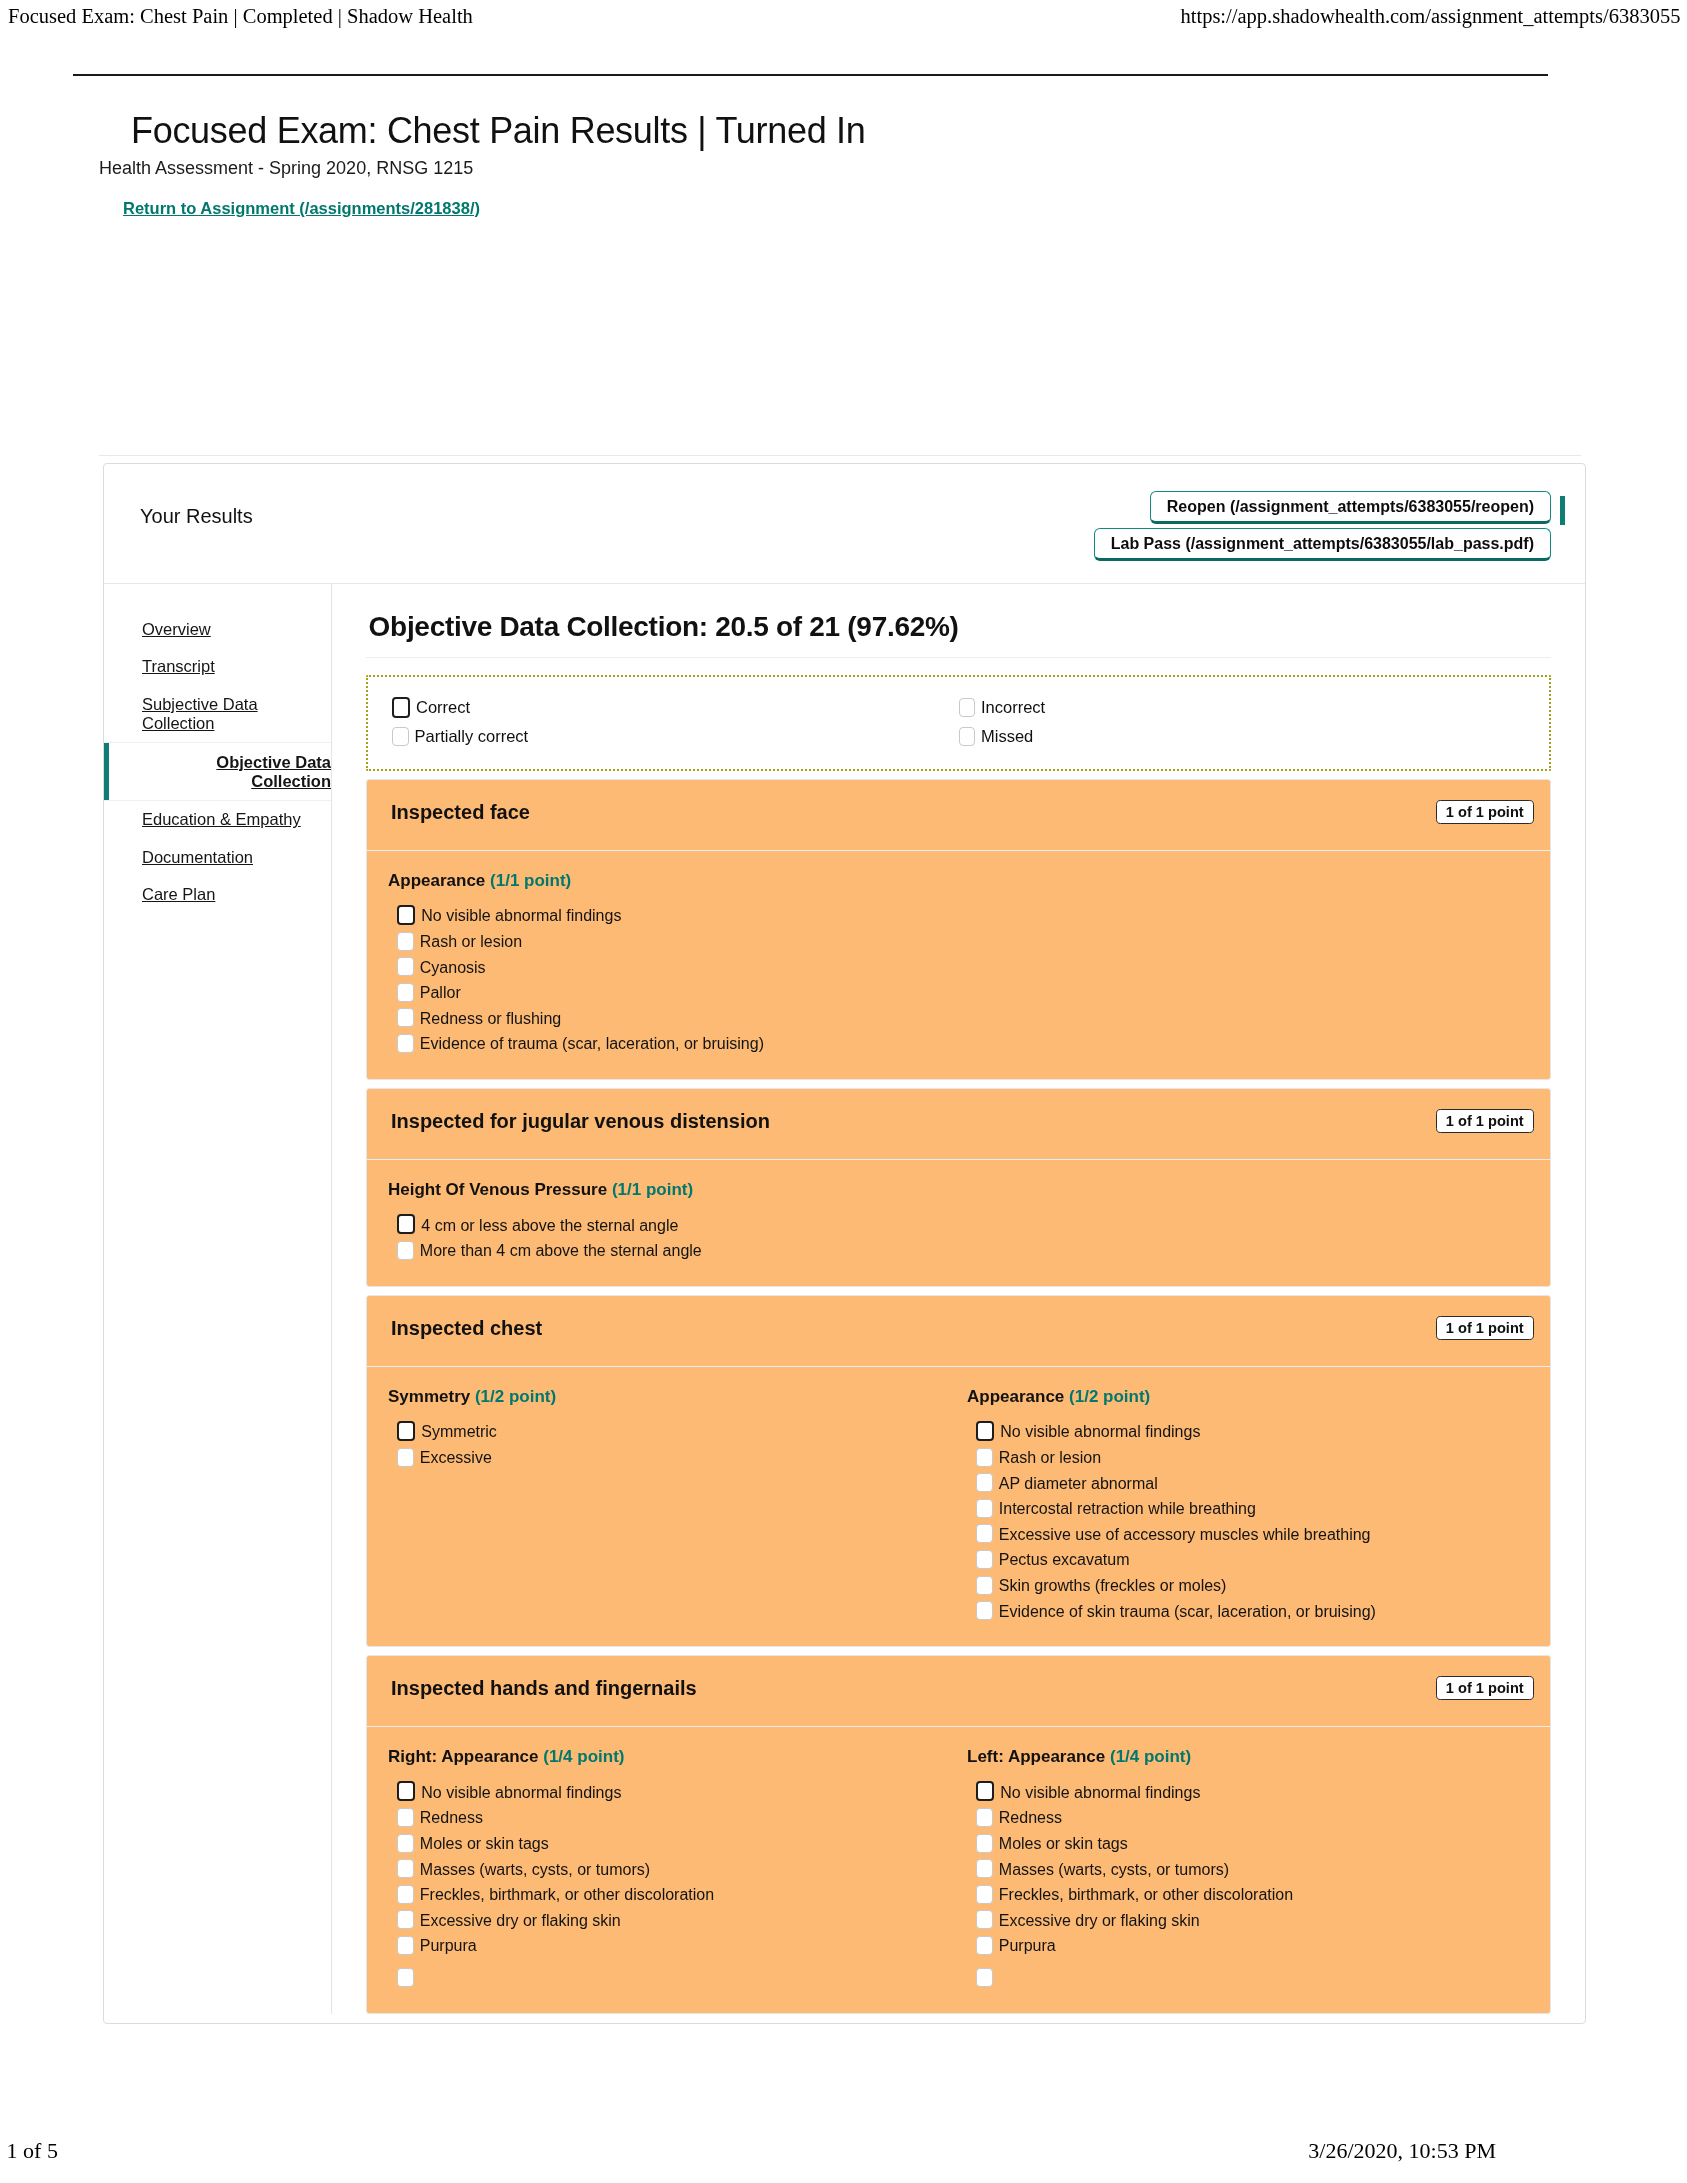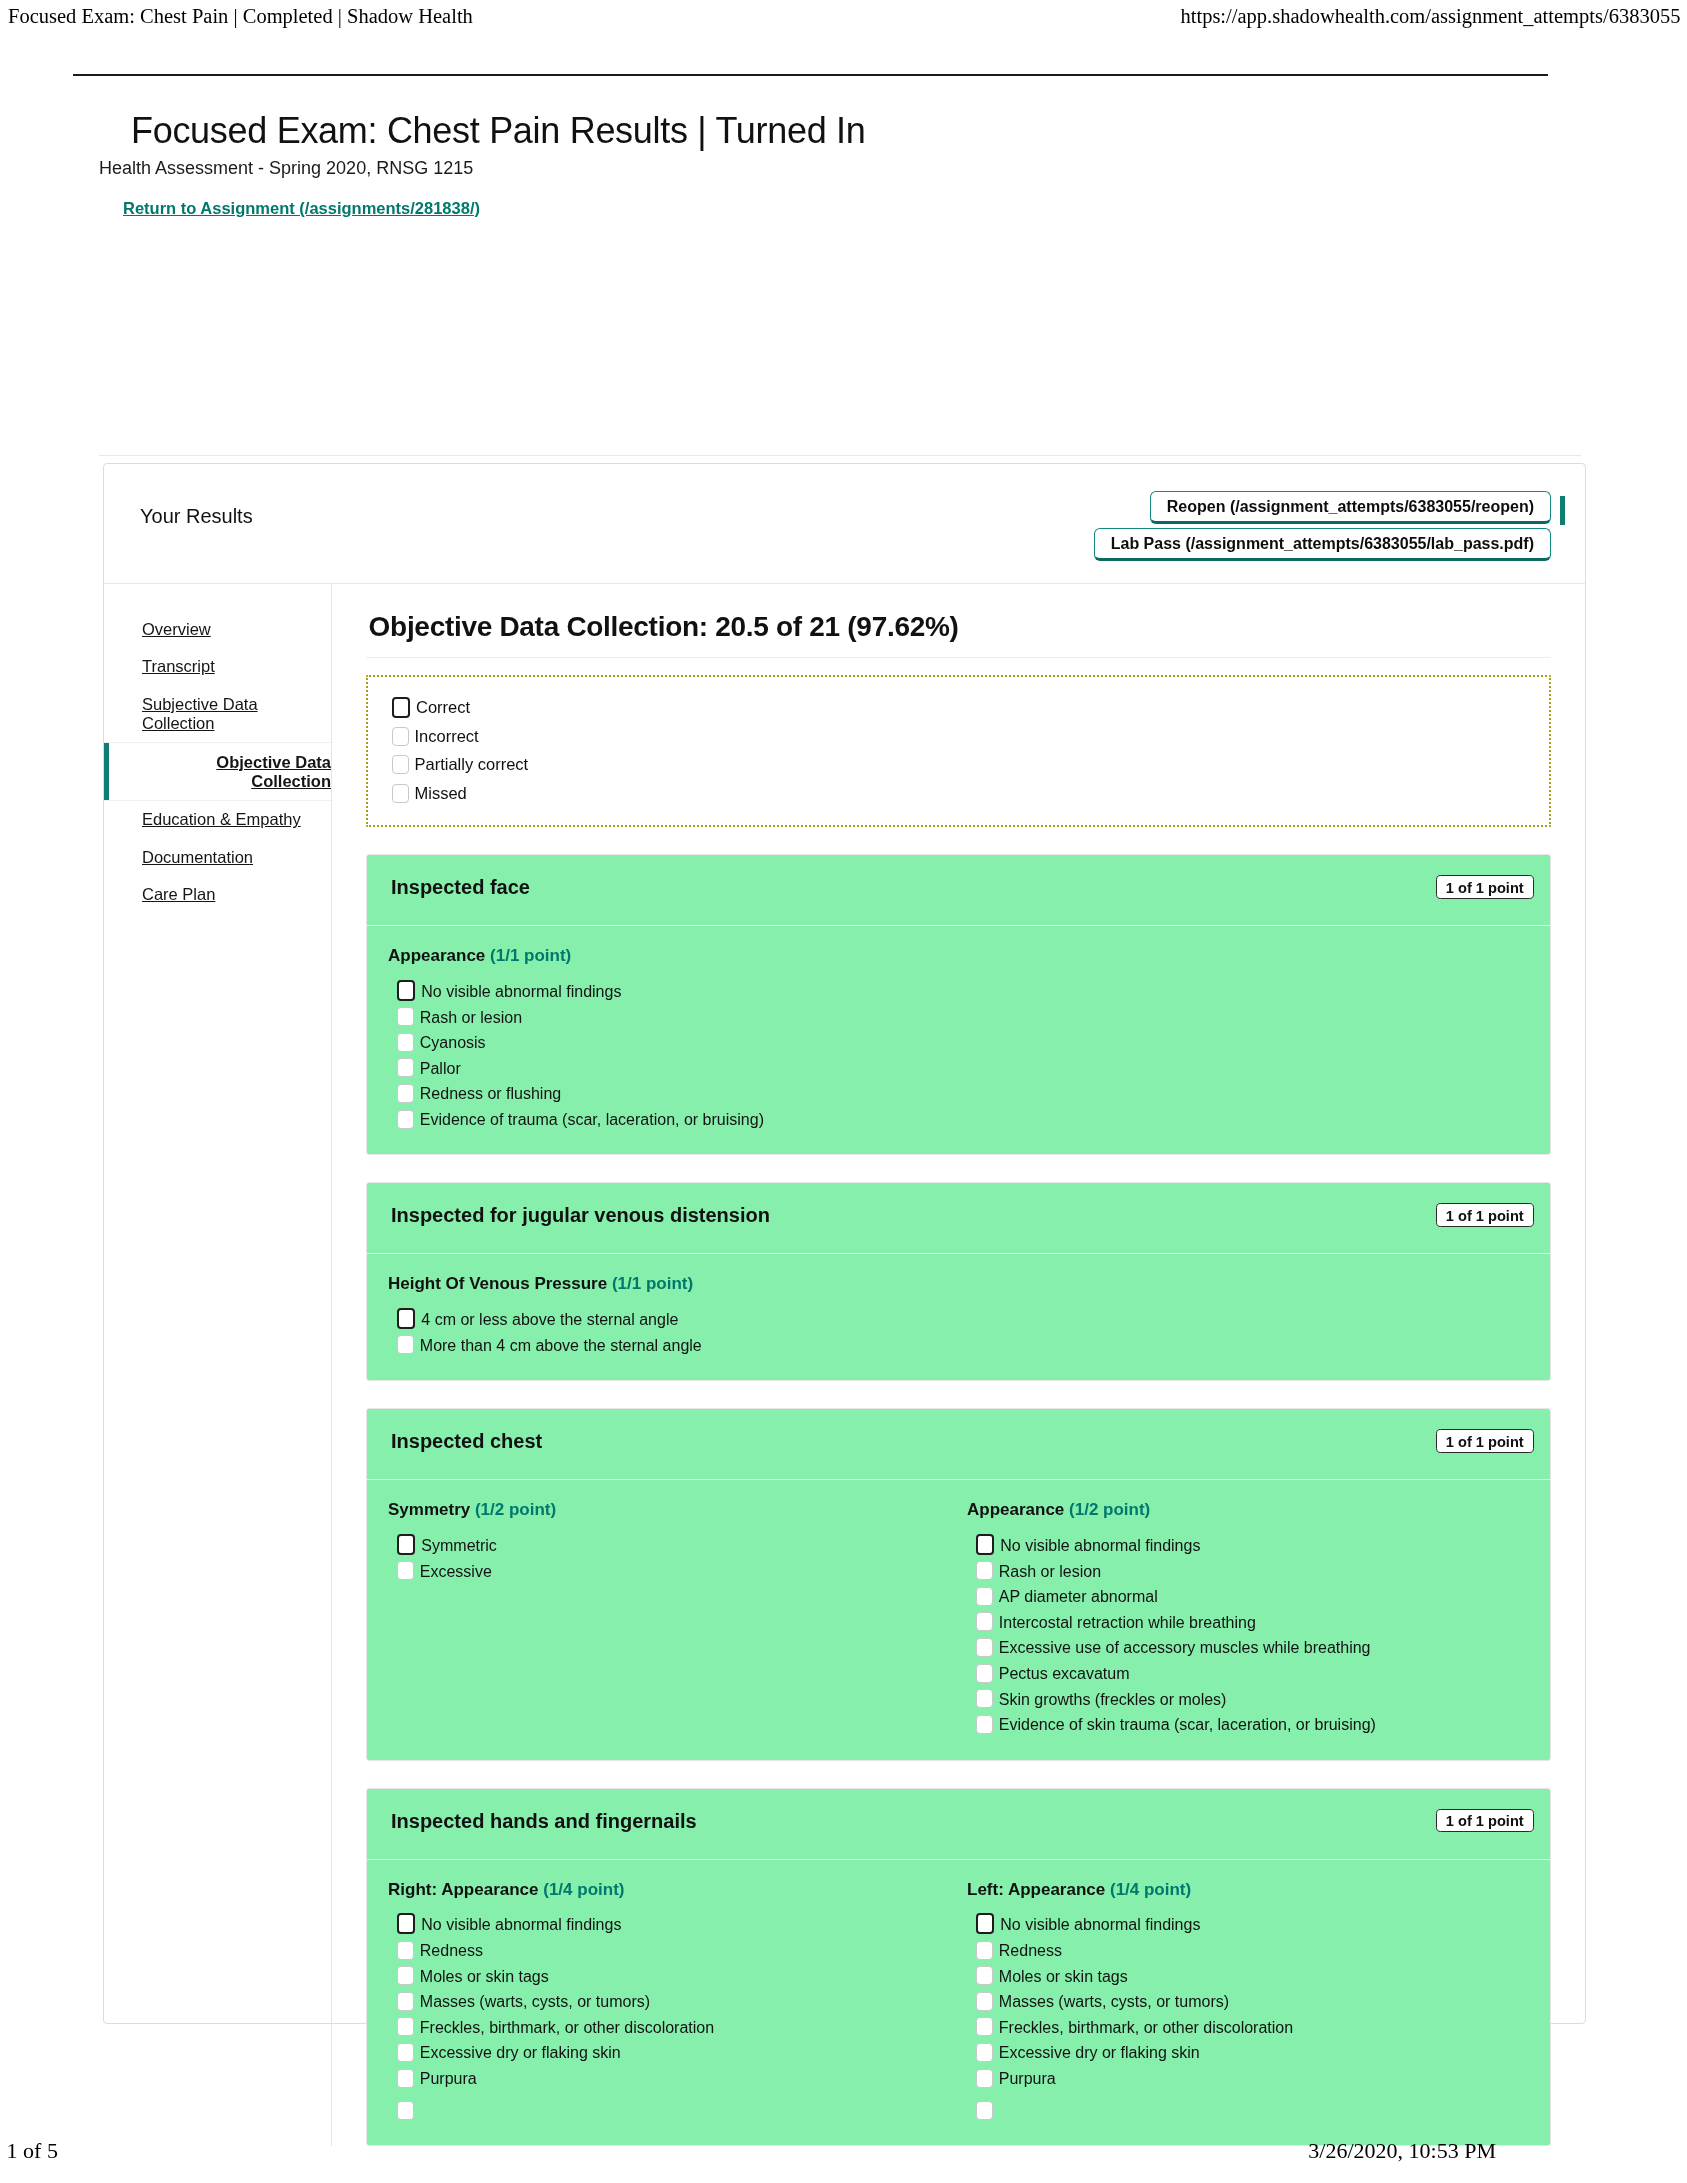--- a/index.html
+++ b/index.html
@@ -105,36 +105,36 @@
   .odc-title {
     font-size: 28px; font-weight: bold; color: #111; letter-spacing: -0.3px;
     padding-left: 2.6px;
   }
   .odc-rule { margin: 14.6px 0 0 0; height: 1.3px; background: #ededed; }
 
   
   .legend {
     margin-top: 17px; border: 2px dotted #a3a11c; border-radius: 2px;
     padding: 20px 24px 22.5px 24px;
-    display: grid; grid-template-columns: 1fr; row-gap: 9.3px;
+    display: grid; grid-template-columns: 1fr 1fr; row-gap: 9.3px;
   }
   .legend-item { display: flex; align-items: center; font-size: 16.5px; color: #101010; }
 
   
   .cb {
     display: inline-block; flex: 0 0 auto;
     width: 16.5px; height: 19px; border-radius: 4px;
     border: 1.3px solid #c9c9c9; background: #fff; margin-right: 6px;
   }
   .cb.correct { border: 2px solid #1d1d1d; width: 18px; height: 20.5px; }
 
   
   .exam-card {
-    margin-top: 27px; border: 1.3px solid #e6e6e6; border-radius: 3.3px;
-    background: #86efac; overflow: hidden;
+    margin-top: 8px; border: 1.3px solid #e6e6e6; border-radius: 3.3px;
+    background: #fdba74; overflow: hidden;
   }
   .exam-head {
     position: relative; height: 71px; border-bottom: 1.3px solid #ededed;
   }
   .exam-name {
     position: absolute; left: 24px; top: 21px;
     font-size: 20px; font-weight: bold; color: #111;
   }
   .pts-badge {
     position: absolute; right: 16px; top: 20px;

